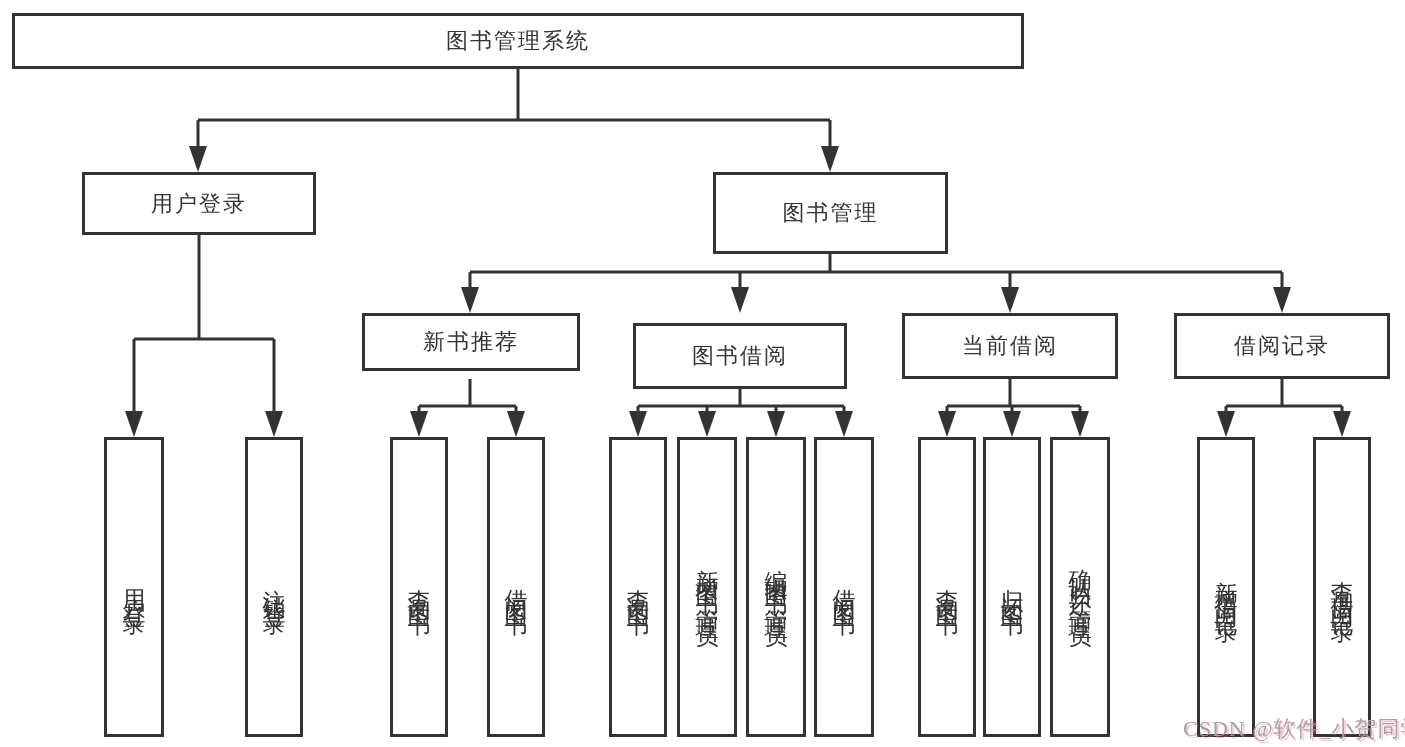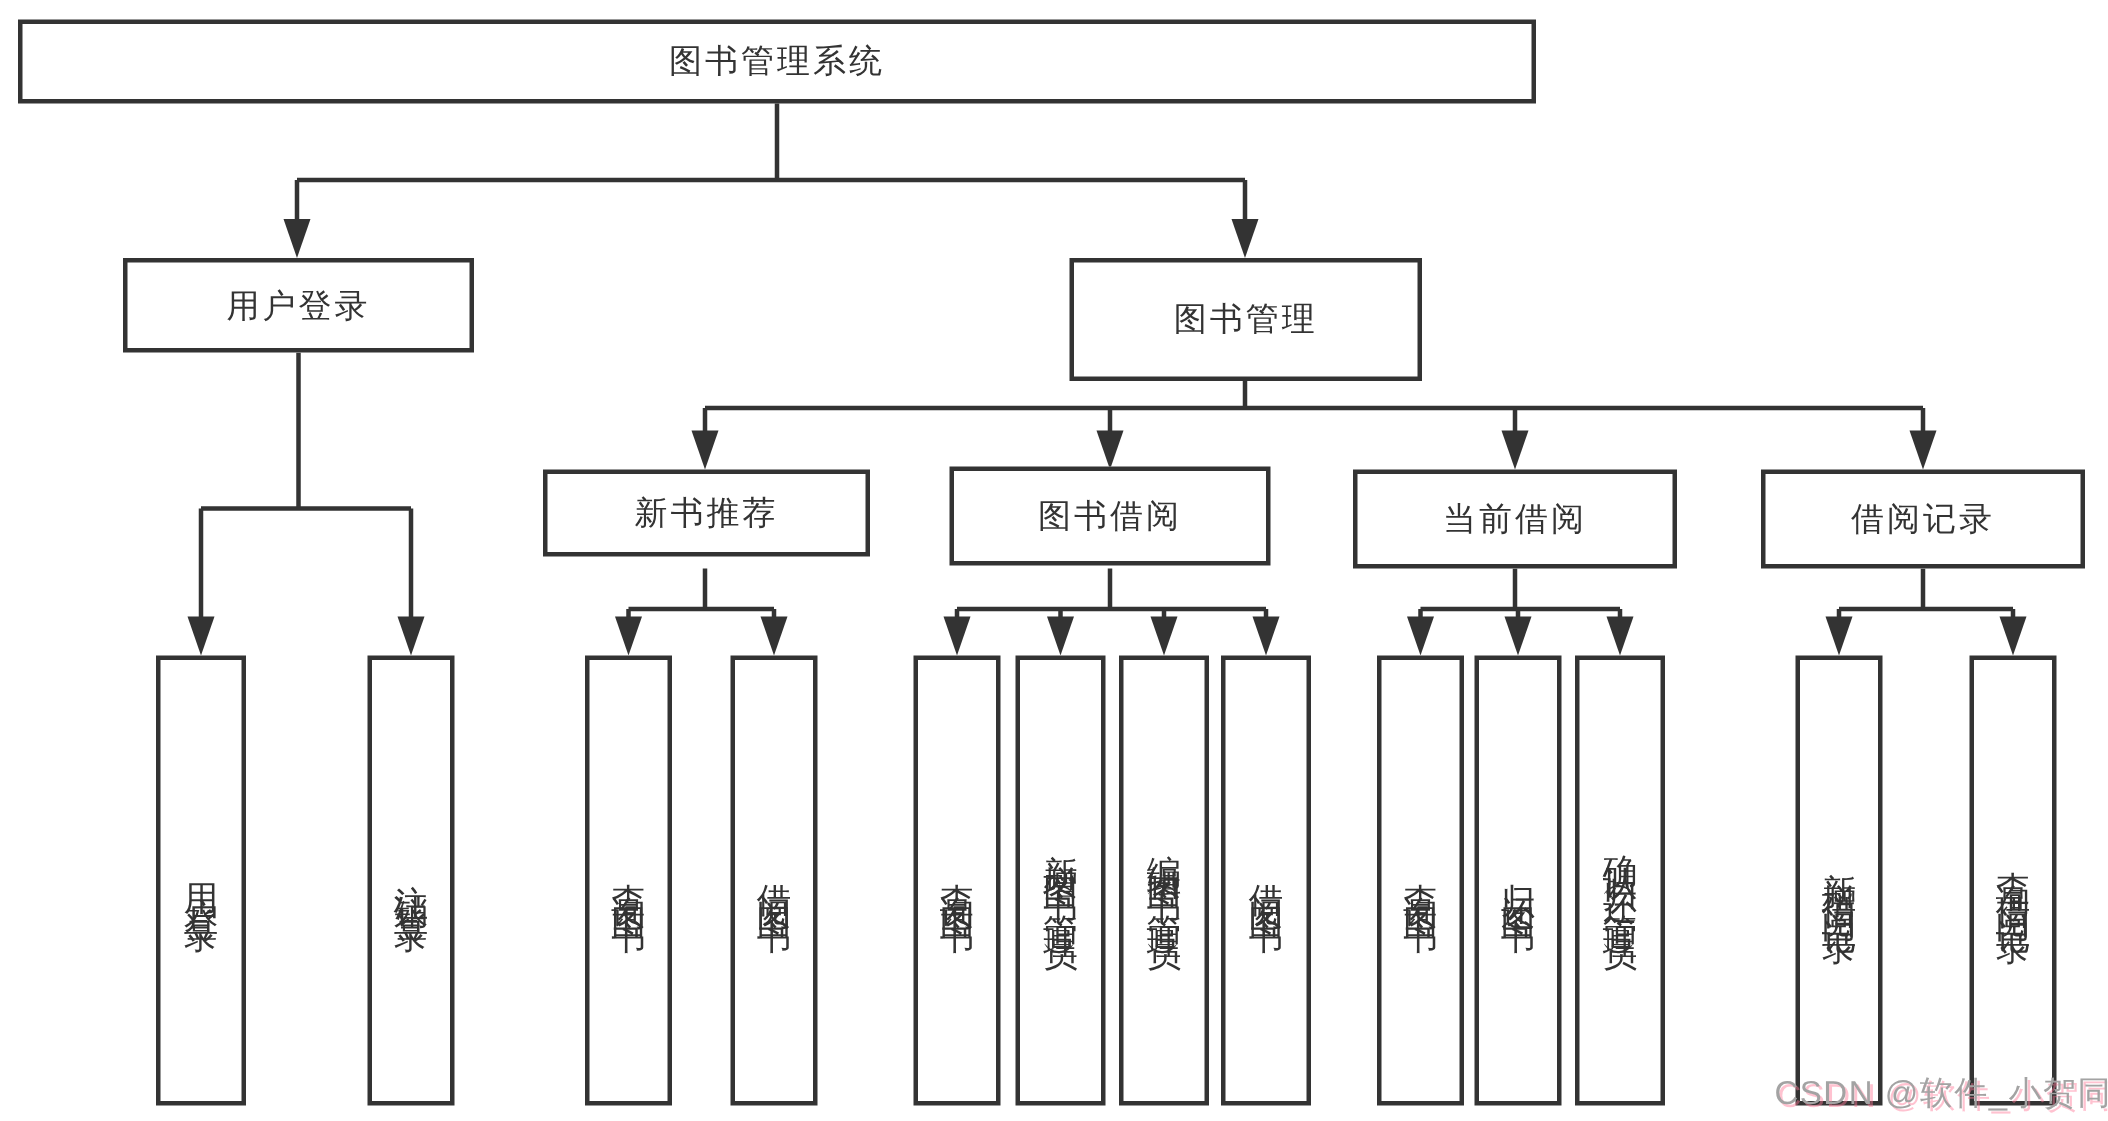--- a/index.html
+++ b/index.html
@@ -1,21 +1,21 @@
 <!DOCTYPE html>
 <html><head>
 <meta charset="utf-8">
 <style>
   html,body{margin:0;padding:0;background:#ffffff;}
   .stage{
     position:relative;
     width:1405px;height:747px;
     background:#ffffff;
     overflow:hidden;
-    font-family:Liberation Sans, sans-serif;
+    font-family:Liberation Serif, serif;
   }
   .wires{position:absolute;left:0;top:0;width:1405px;height:747px;}
   .node{
     position:absolute;
     box-sizing:border-box;
     border:3px solid #333333;
     background:#ffffff;
     display:flex;align-items:center;justify-content:center;
     color:#333333;
   }
@@ -89,21 +89,21 @@
   <div class="node h" style="left:82px;top:172px;width:234px;height:63px">
     <span>用户登录</span>
   </div>
   <div class="node h" style="left:713px;top:172px;width:235px;height:82px">
     <span>图书管理</span>
   </div>
 
   <div class="node h" style="left:362px;top:313px;width:218px;height:58px">
     <span>新书推荐</span>
   </div>
-  <div class="node h" style="left:633px;top:311px;width:214px;height:66px">
+  <div class="node h" style="left:633px;top:323px;width:214px;height:66px">
     <span>图书借阅</span>
   </div>
   <div class="node h" style="left:902px;top:313px;width:216px;height:66px">
     <span>当前借阅</span>
   </div>
   <div class="node h" style="left:1174px;top:313px;width:216px;height:66px">
     <span>借阅记录</span>
   </div>
 
   <div class="node v" style="left:104px;top:437px;width:60px;height:300px">

